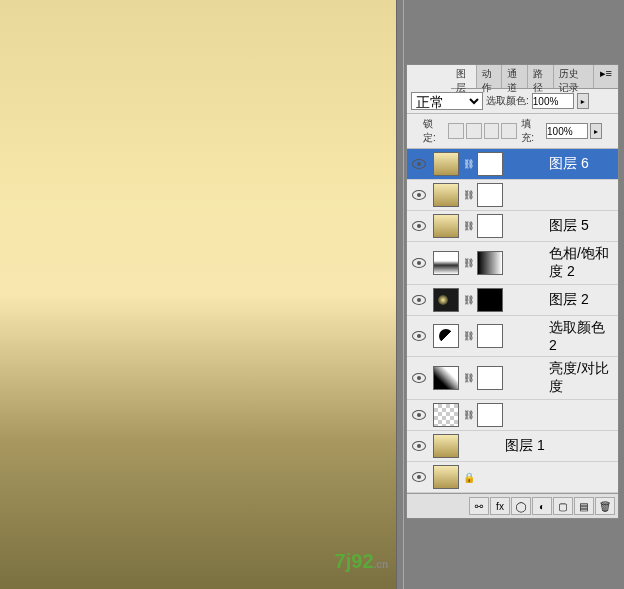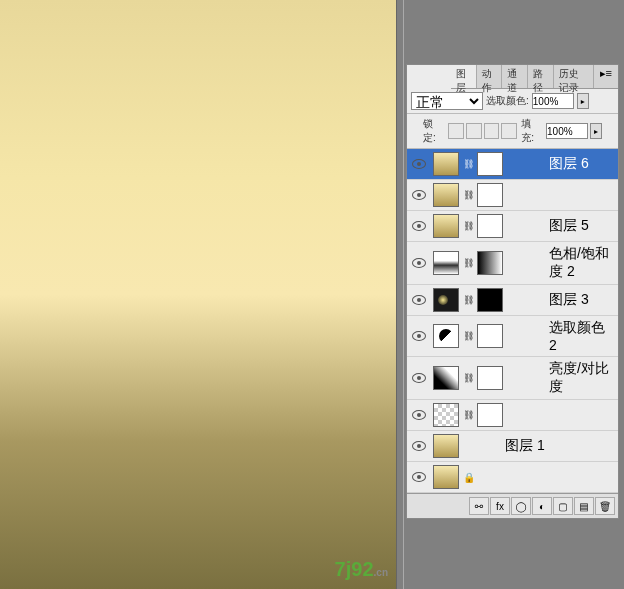--- a/index.html
+++ b/index.html
@@ -35,21 +35,21 @@
 .thumb.bc { background: linear-gradient(45deg, #000 30%, #888 50%, #fff 70%); }
 .mask { width: 26px; height: 24px; border: 1px solid #666; background: #fff; }
 .mask.black { background: #000; }
 .mask.gradient { background: linear-gradient(to right, #000, #fff); }
 .link-icon { width: 10px; font-size: 9px; text-align: center; }
 .layer-name { font-size: 14px; flex: 1; margin-left: 42px; }
 .layer.selected .layer-name { color: #fff; }
 .lock-ind { width: 12px; font-size: 10px; color: #666; }
 .bottom-bar { display: flex; justify-content: flex-end; padding: 3px; border-top: 1px solid #999; gap: 1px; background: #e0e0e0; }
 .btn-icon { width: 20px; height: 18px; background: #e8e8e8; border: 1px solid #aaa; display: flex; align-items: center; justify-content: center; font-size: 10px; cursor: pointer; }
-.watermark { position: absolute; bottom: 8px; right: 8px; font-size: 20px; font-weight: bold; font-family: Arial; }
+.watermark { position: absolute; bottom: 16px; right: 8px; font-size: 20px; font-weight: bold; font-family: Arial; }
 .watermark .g { color: #5aaa3a; }
 .watermark .sm { font-size: 10px; color: #888; }
 </style>
 </head>
 <body>
 
 <div class="canvas-area">
   <div class="watermark">
     <span class="g">7j92</span><span class="sm">.cn</span>
   </div>
@@ -120,21 +120,21 @@
           <span class="mask gradient"></span>
           <span class="layer-name">色相/饱和度 2</span>
         </div>
         <div class="layer">
           <span class="vis">
             <span class="eye"></span>
           </span>
           <span class="thumb dark"></span>
           <span class="link-icon">⛓</span>
           <span class="mask black"></span>
-          <span class="layer-name">图层 3</span>
+          <span class="layer-name">图层 2</span>
         </div>
         <div class="layer">
           <span class="vis">
             <span class="eye"></span>
           </span>
           <span class="thumb adj"></span>
           <span class="link-icon">⛓</span>
           <span class="mask "></span>
           <span class="layer-name">选取颜色 2</span>
         </div>

